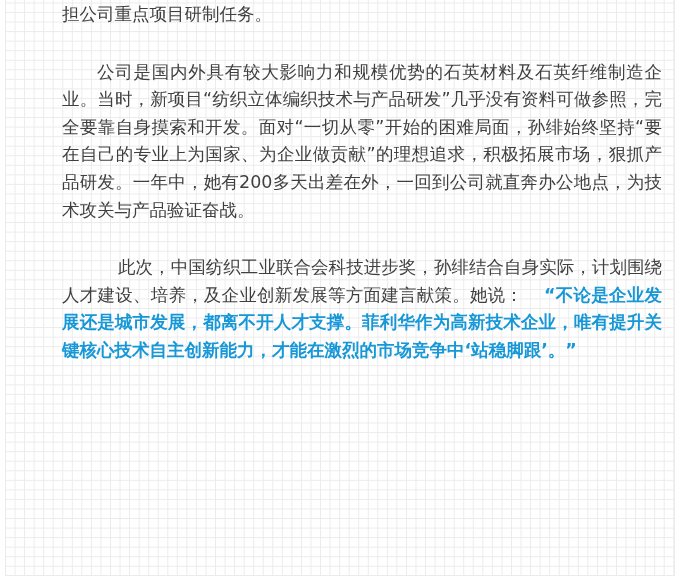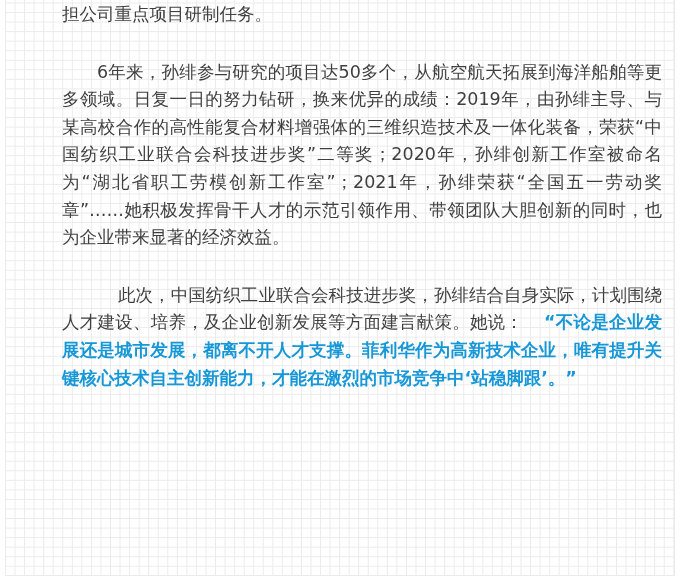--- a/index.html
+++ b/index.html
@@ -66,16 +66,16 @@
     font-weight: 700;
   }
 </style>
 </head>
 <body>
 
 <div class="page">
   <div class="grid-bg"></div>
   <div class="content">
     <p class="para continuation">担公司重点项目研制任务。</p>
-    <p class="para">6年来，孙绯参与研究的项目达50多个，从航空航天拓展到海洋船舶等更多领域。日复一日的努力钻研，换来优异的成绩：2019年，由孙绯主导、与某高校合作的高性能复合材料增强体的三维织造技术及一体化装备，荣获“中国纺织工业联合会科技进步奖”二等奖；2020年，孙绯创新工作室被命名为“湖北省职工劳模创新工作室”；2021年，孙绯荣获“全国五一劳动奖章”……她积极发挥骨干人才的示范引领作用、带领团队大胆创新的同时，也为企业带来显著的经济效益。</p>
+    <p class="para">公司是国内外具有较大影响力和规模优势的石英材料及石英纤维制造企业。当时，新项目“纺织立体编织技术与产品研发”几乎没有资料可做参照，完全要靠自身摸索和开发。面对“一切从零”开始的困难局面，孙绯始终坚持“要在自己的专业上为国家、为企业做贡献”的理想追求，积极拓展市场，狠抓产品研发。一年中，她有200多天出差在外，一回到公司就直奔办公地点，为技术攻关与产品验证奋战。</p>
     <p class="para"><span>此次，中国纺织工业联合会科技进步奖，孙绯结合自身实际，计划围绕人才建设、培养，及企业创新发展等方面建言献策。她说：</span><span class="highlight">“不论是企业发展还是城市发展，都离不开人才支撑。菲利华作为高新技术企业，唯有提升关键核心技术自主创新能力，才能在激烈的市场竞争中‘站稳脚跟’。”</span></p>
   </div>
 </div>
 
 </body></html>

